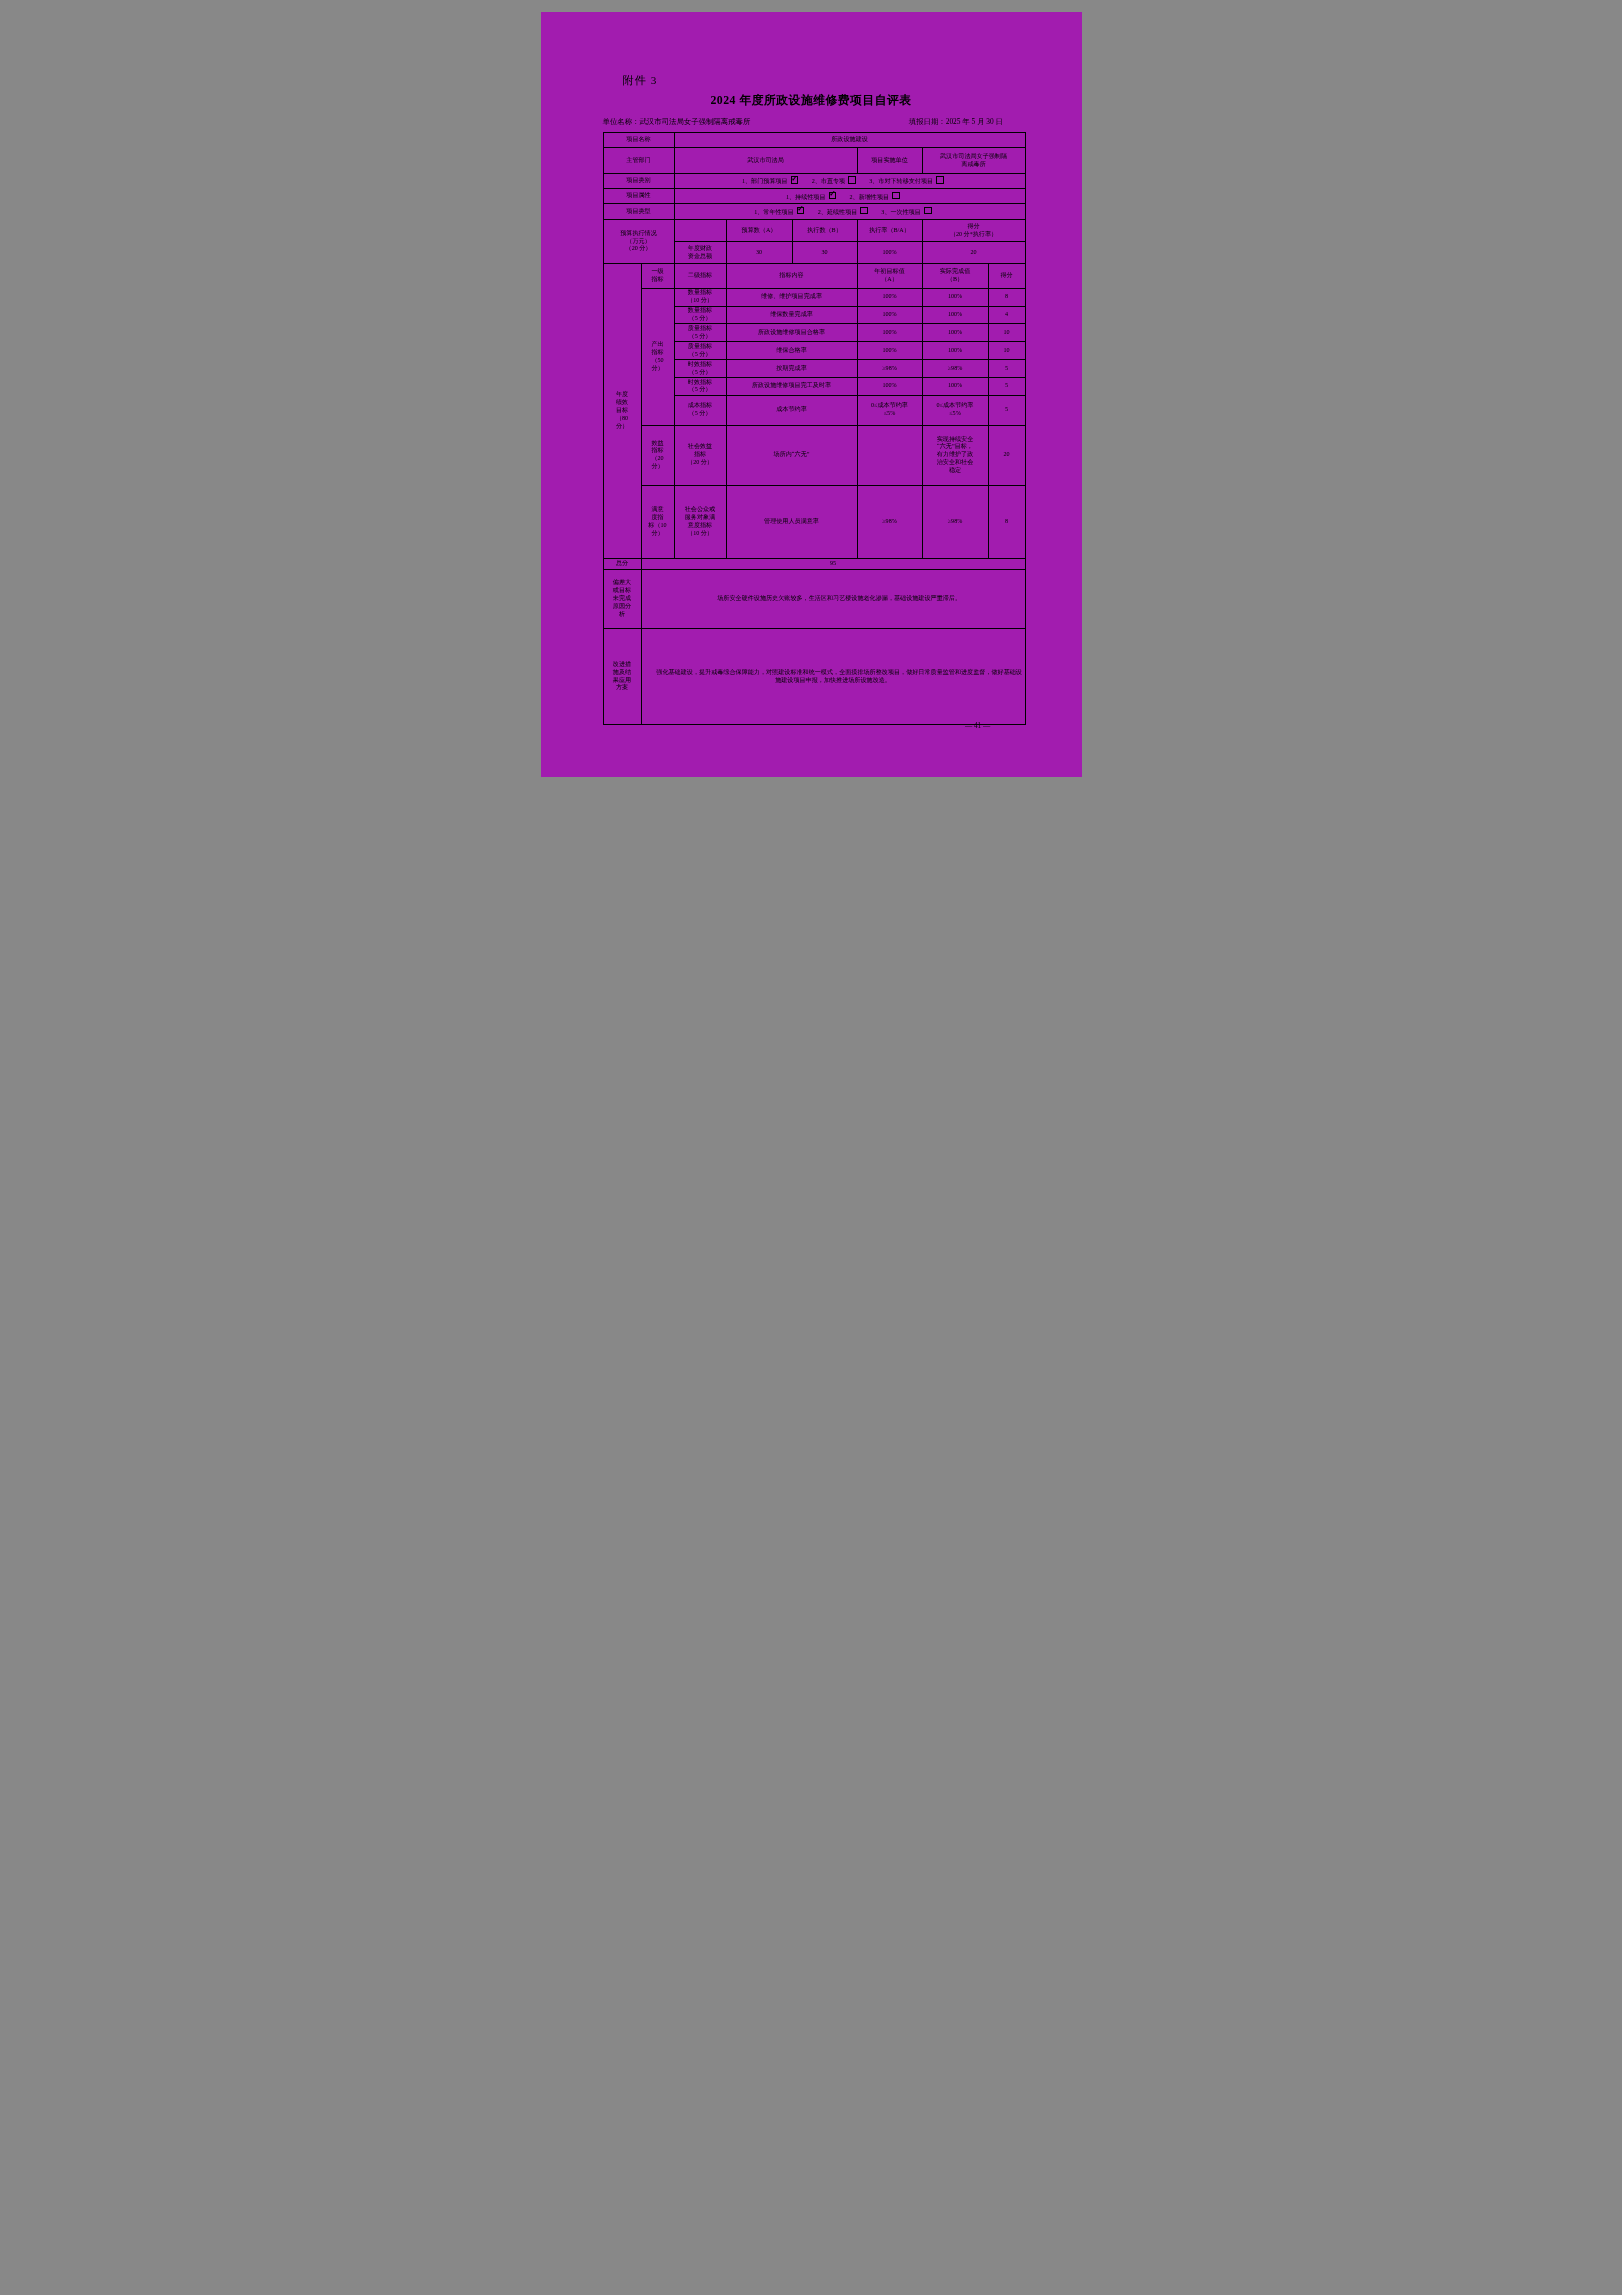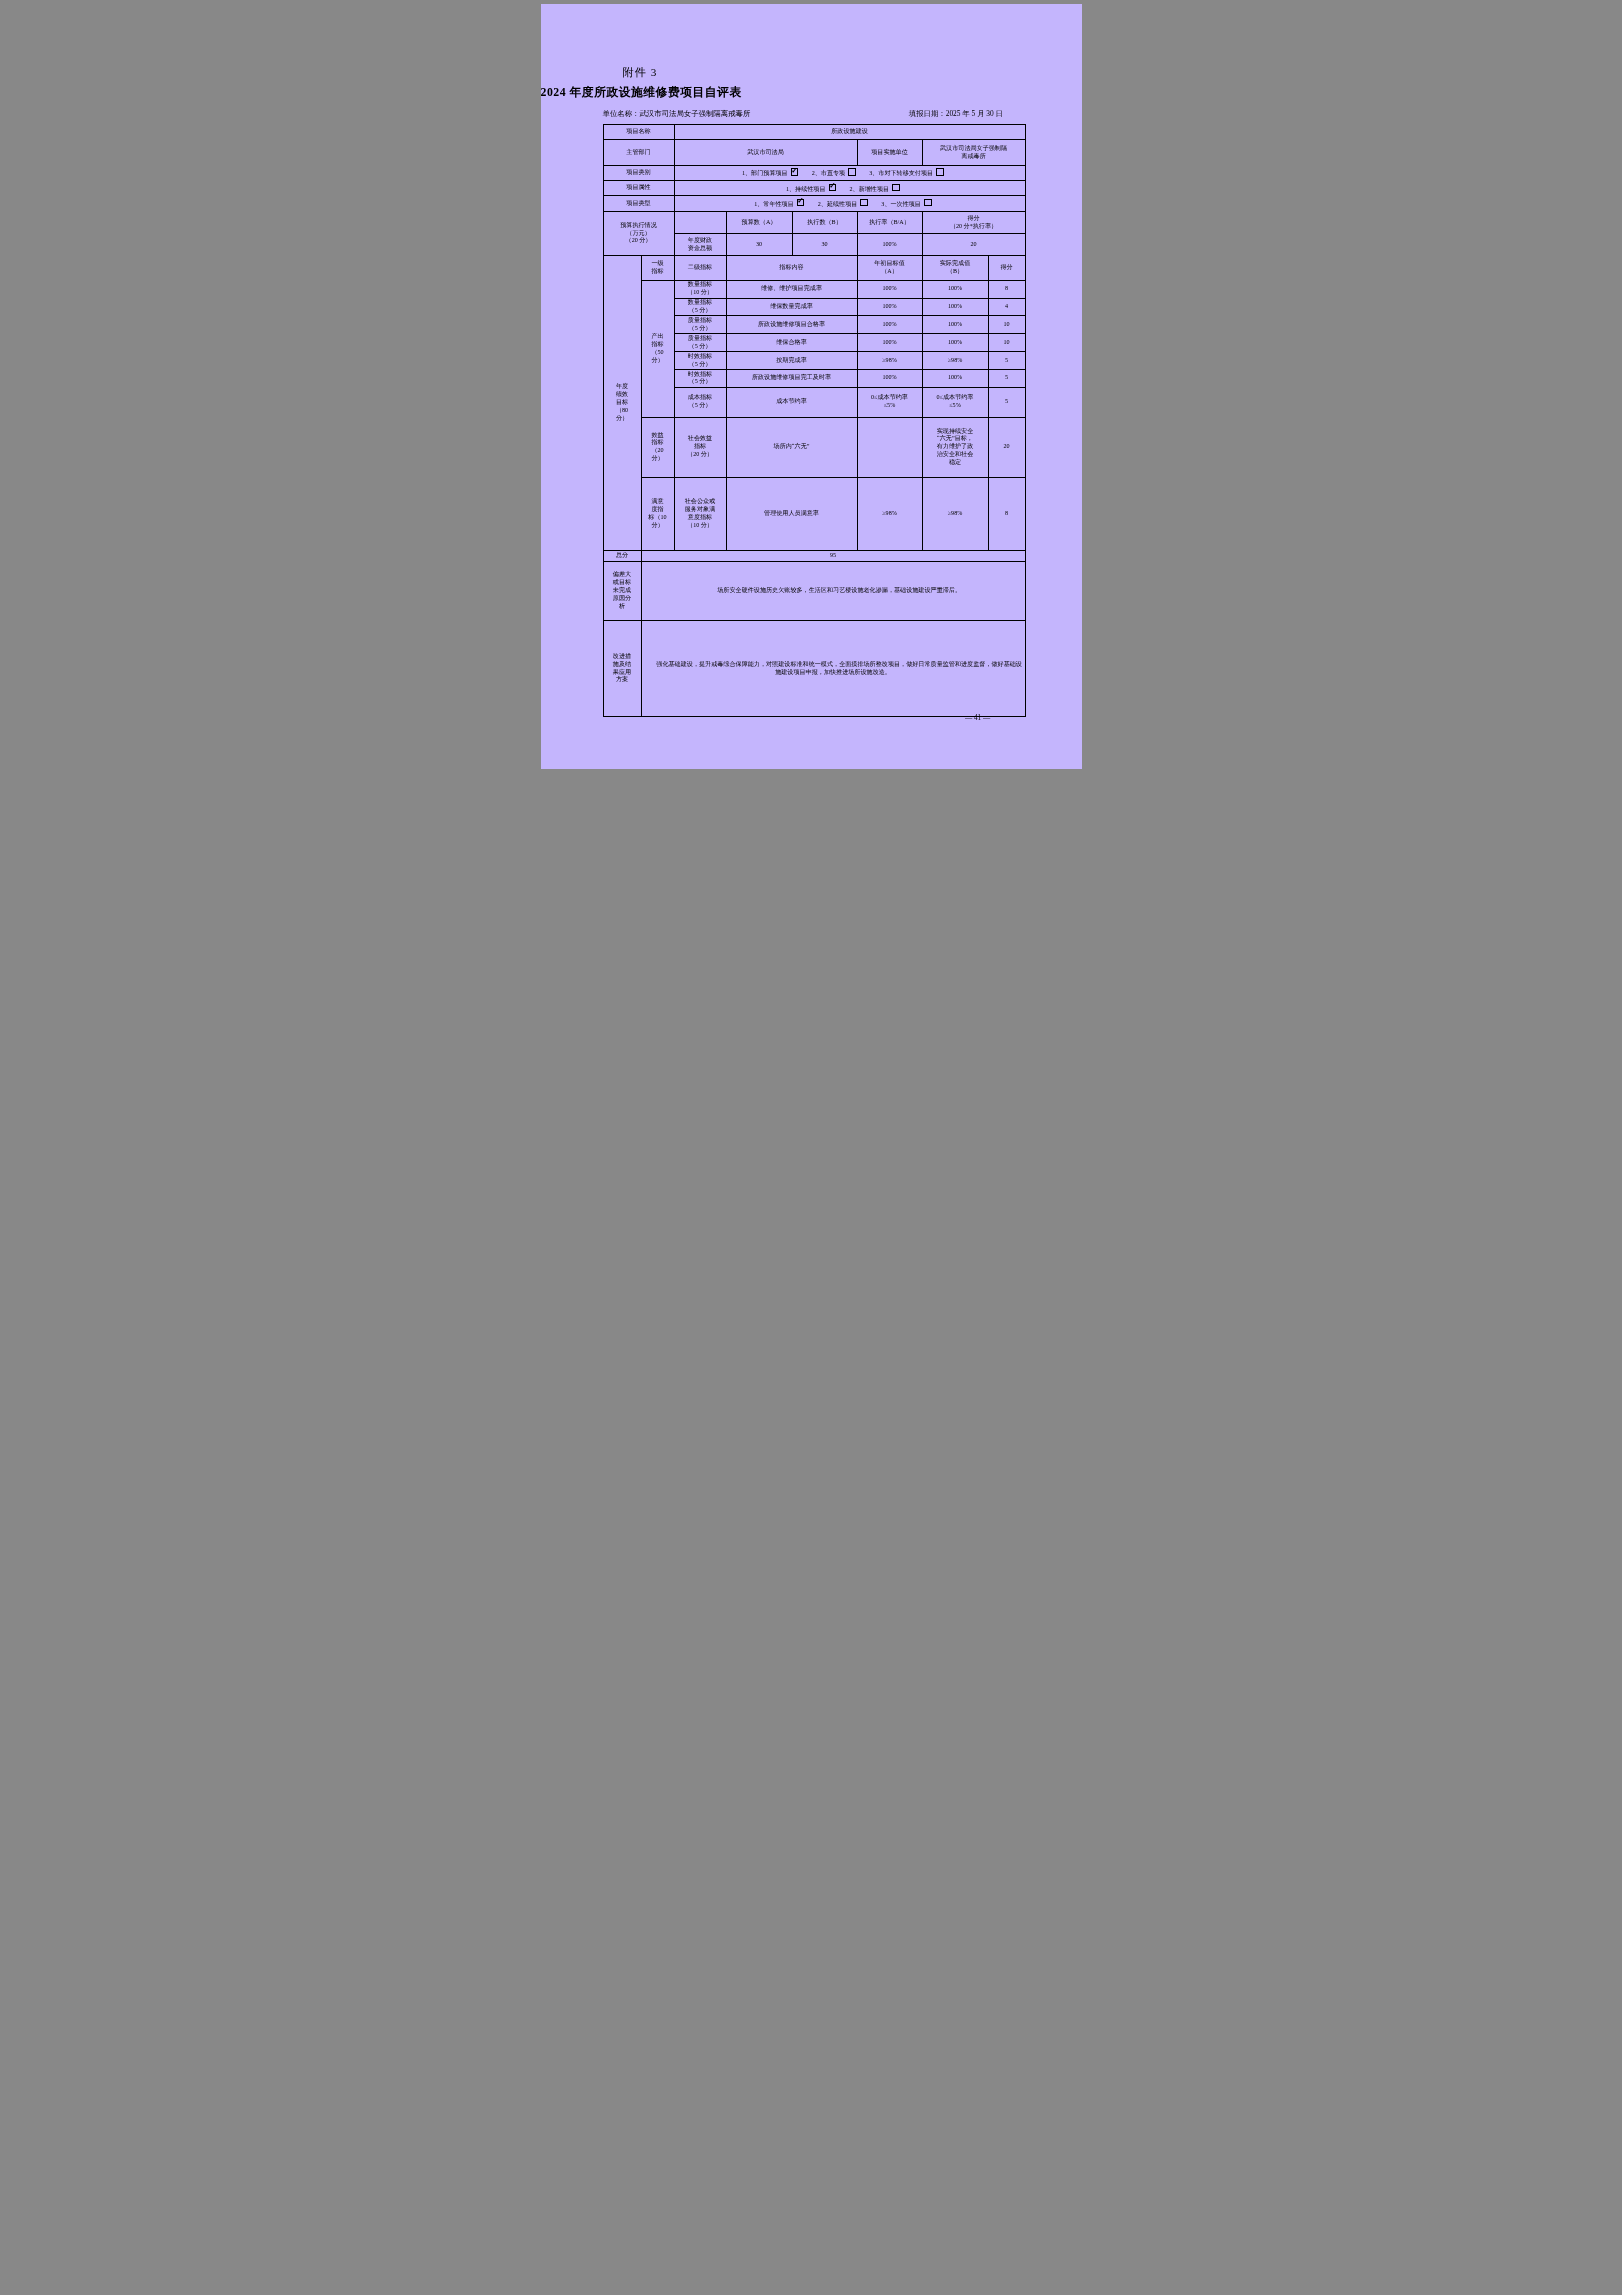--- a/index.html
+++ b/index.html
@@ -1,27 +1,27 @@
 <!DOCTYPE html>
 <html style="font-size:8.2px"><head>
 <meta charset="utf-8">
 <style>
   html,body { margin:0; padding:0; background:#888; }
   .page {
-    width:541px; height:765px; margin:4px auto; position:relative;
-    background:#c4b5fd; color:#000;
+    width:541px; height:765px; margin:12px auto; position:relative;
+    background:#a21caf; color:#000;
     font-family:"Liberation Serif","DejaVu Serif",serif;
   }
   .attachment {
     position:absolute; left:82px; top:61px;
     font-size:11.2px; letter-spacing:1px;
   }
   .title {
     position:absolute; left:0; right:0; top:81px; margin:0;
-    text-align:left; font-size:11.8px; font-weight:bold; letter-spacing:0.5px;
+    text-align:center; font-size:11.8px; font-weight:bold; letter-spacing:0.5px;
   }
   .meta {
     position:absolute; left:62px; top:105px; width:422px;
     display:flex; justify-content:space-between;
     font-size:7.4px;
     gap:42px;
   }
   .meta .date { padding-right:21.5px; }
   table.sheet {
     position:absolute; left:62px; top:120px; width:422px;

